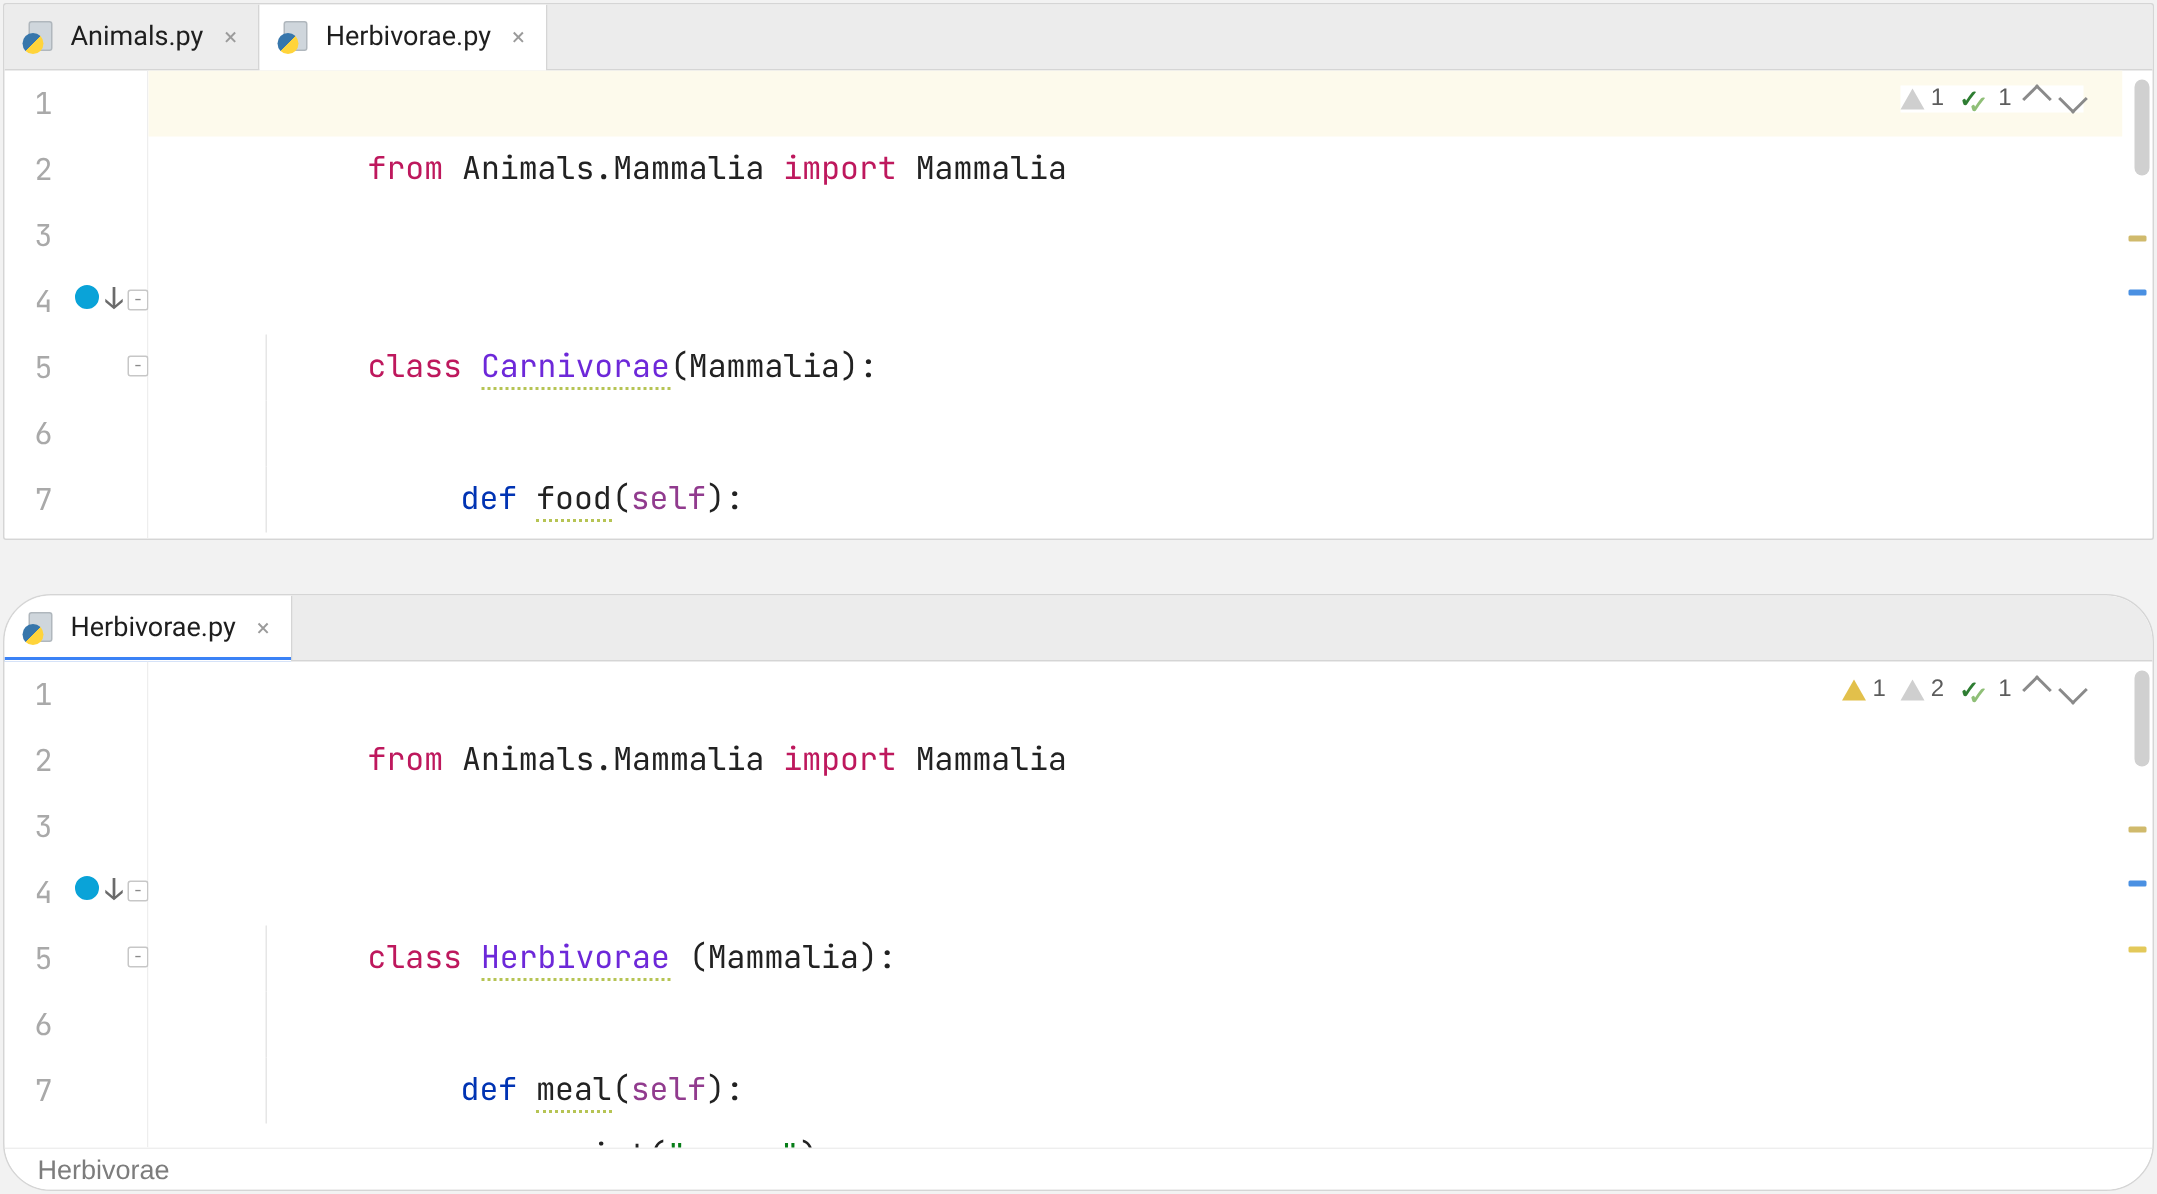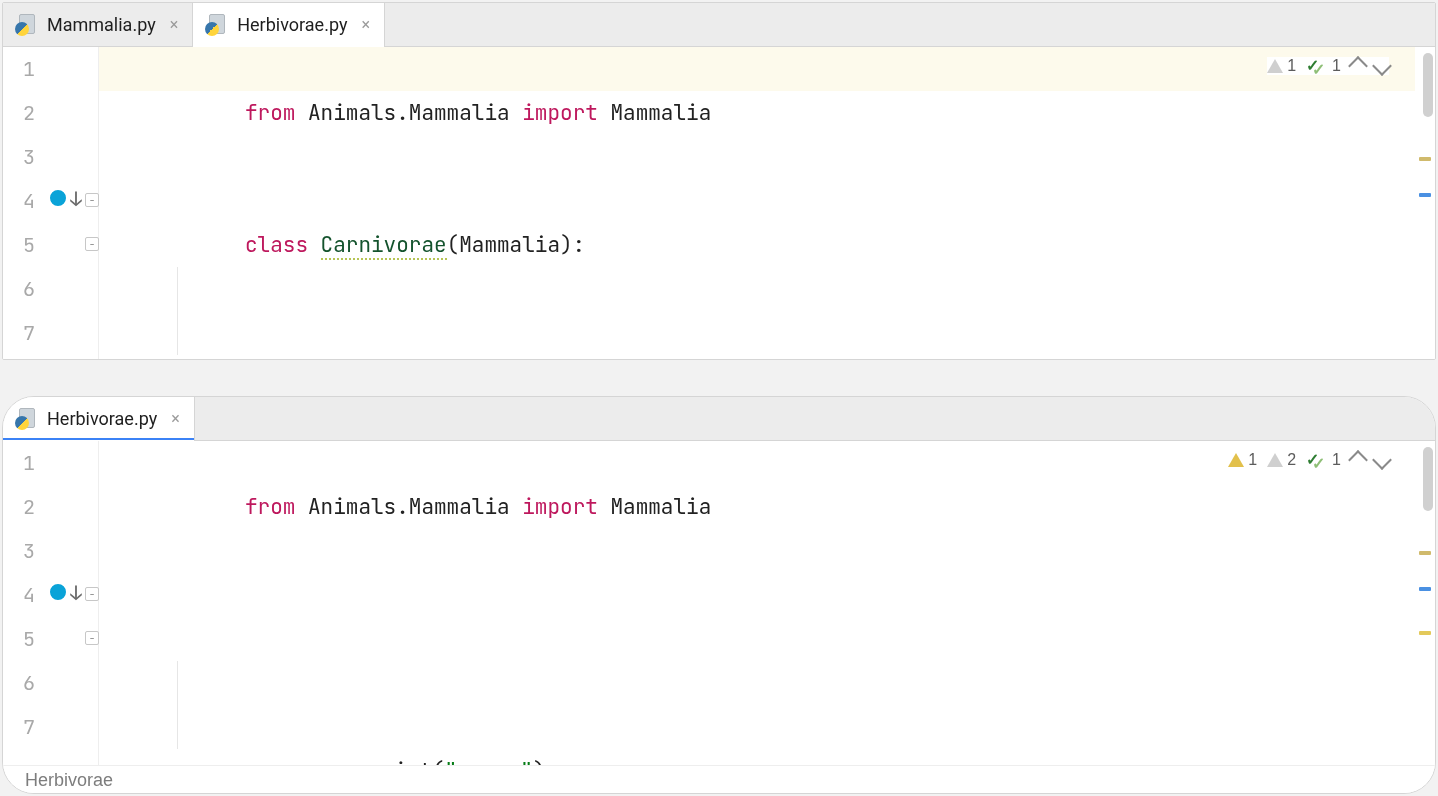--- a/index.html
+++ b/index.html
@@ -162,21 +162,21 @@
     padding-left: 20px;
     white-space: pre;
     color: #222;
   }
   .line.current { background: #fdfaec; }
   .kw { color: #be185d; }
   .defkw { color: #0033b3; }
   .fn { color: #222; }
   .param { color: #913b8e; }
   .str { color: #067d17; }
-  .cls { color: #14532d; }
+  .cls { color: #6d28d9; }
   .warn-underline { border-bottom: 2px dotted #b6c454; }
   
   .inspections {
     position: absolute;
     top: 10px;
     right: 26px;
     display: flex;
     gap: 10px;
     align-items: center;
     font-family: "Segoe UI", sans-serif;
@@ -244,21 +244,21 @@
 </style>
 </head>
 <body>
 
 <div class="split">
 
   <div class="pane top">
     <div class="tabs">
       <div class="tab">
         <span class="py-icon"></span>
-        <span>Mammalia.py</span>
+        <span>Animals.py</span>
         <span class="close">×</span>
       </div>
       <div class="tab active">
         <span class="py-icon"></span>
         <span>Herbivorae.py</span>
         <span class="close">×</span>
       </div>
     </div>
     <div class="editor-body">
       <div class="gutter">
@@ -275,20 +275,24 @@
       </div>
       <div class="code-area">
         <div class="line current" style="top:0">
           <span class="kw">from</span> <span>Animals.Mammalia</span> <span class="kw">import</span> <span>Mammalia</span>
         </div>
         <div class="line" style="top:44px"></div>
         <div class="line" style="top:88px"></div>
         <div class="line" style="top:132px">
           <span class="kw">class</span> <span class="cls warn-underline">Carnivorae</span><span>(Mammalia):</span>
         </div>
+        <div class="line" style="top:176px;padding-left:82px">
+          <span class="indent-guide" style="left:78px"></span>
+          <span class="defkw">def</span> <span class="fn warn-underline">food</span>(<span class="param">self</span>):
+        </div>
         <div class="line" style="top:220px;padding-left:144px">
           <span class="indent-guide" style="left:78px"></span>
           
         </div>
         <div class="line" style="top:264px;padding-left:144px">
           <span class="indent-guide" style="left:78px"></span>
           
         </div>
         <div class="inspections">
           <div class="insp-item">
@@ -333,20 +337,27 @@
         <div class="marker" style="top:140px"></div>
         <div class="fold" style="top:146px"></div>
         <div class="fold" style="top:190px"></div>
       </div>
       <div class="code-area">
         <div class="line" style="top:0">
           <span class="kw">from</span> <span>Animals.Mammalia</span> <span class="kw">import</span> <span>Mammalia</span>
         </div>
         <div class="line" style="top:44px"></div>
         <div class="line" style="top:88px"></div>
+        <div class="line" style="top:132px">
+          <span class="kw">class</span> <span class="cls warn-underline">Herbivorae</span><span> (Mammalia):</span>
+        </div>
+        <div class="line" style="top:176px;padding-left:82px">
+          <span class="indent-guide" style="left:78px"></span>
+          <span class="defkw">def</span> <span class="fn warn-underline">meal</span>(<span class="param">self</span>):
+        </div>
         <div class="line" style="top:220px;padding-left:144px">
           <span class="indent-guide" style="left:78px"></span>
           <span>print(</span><span class="str">"grass"</span><span>)</span>
         </div>
         <div class="line" style="top:264px;padding-left:144px">
           <span class="indent-guide" style="left:78px"></span>
           
         </div>
         <div class="inspections">
           <div class="insp-item">

